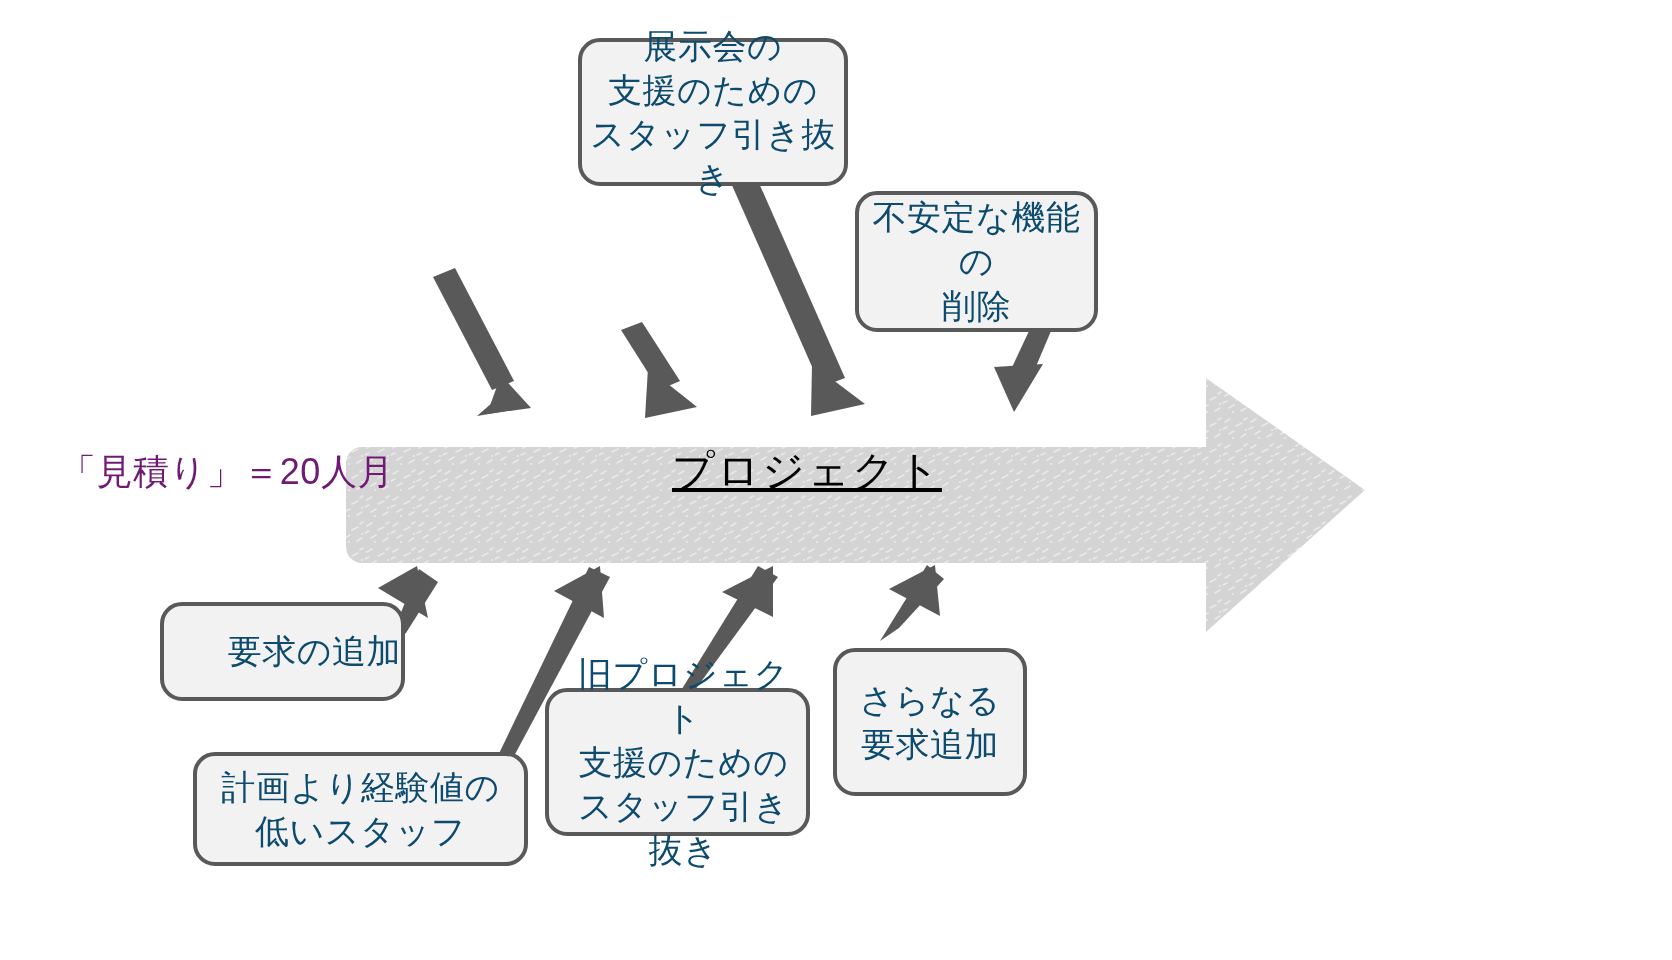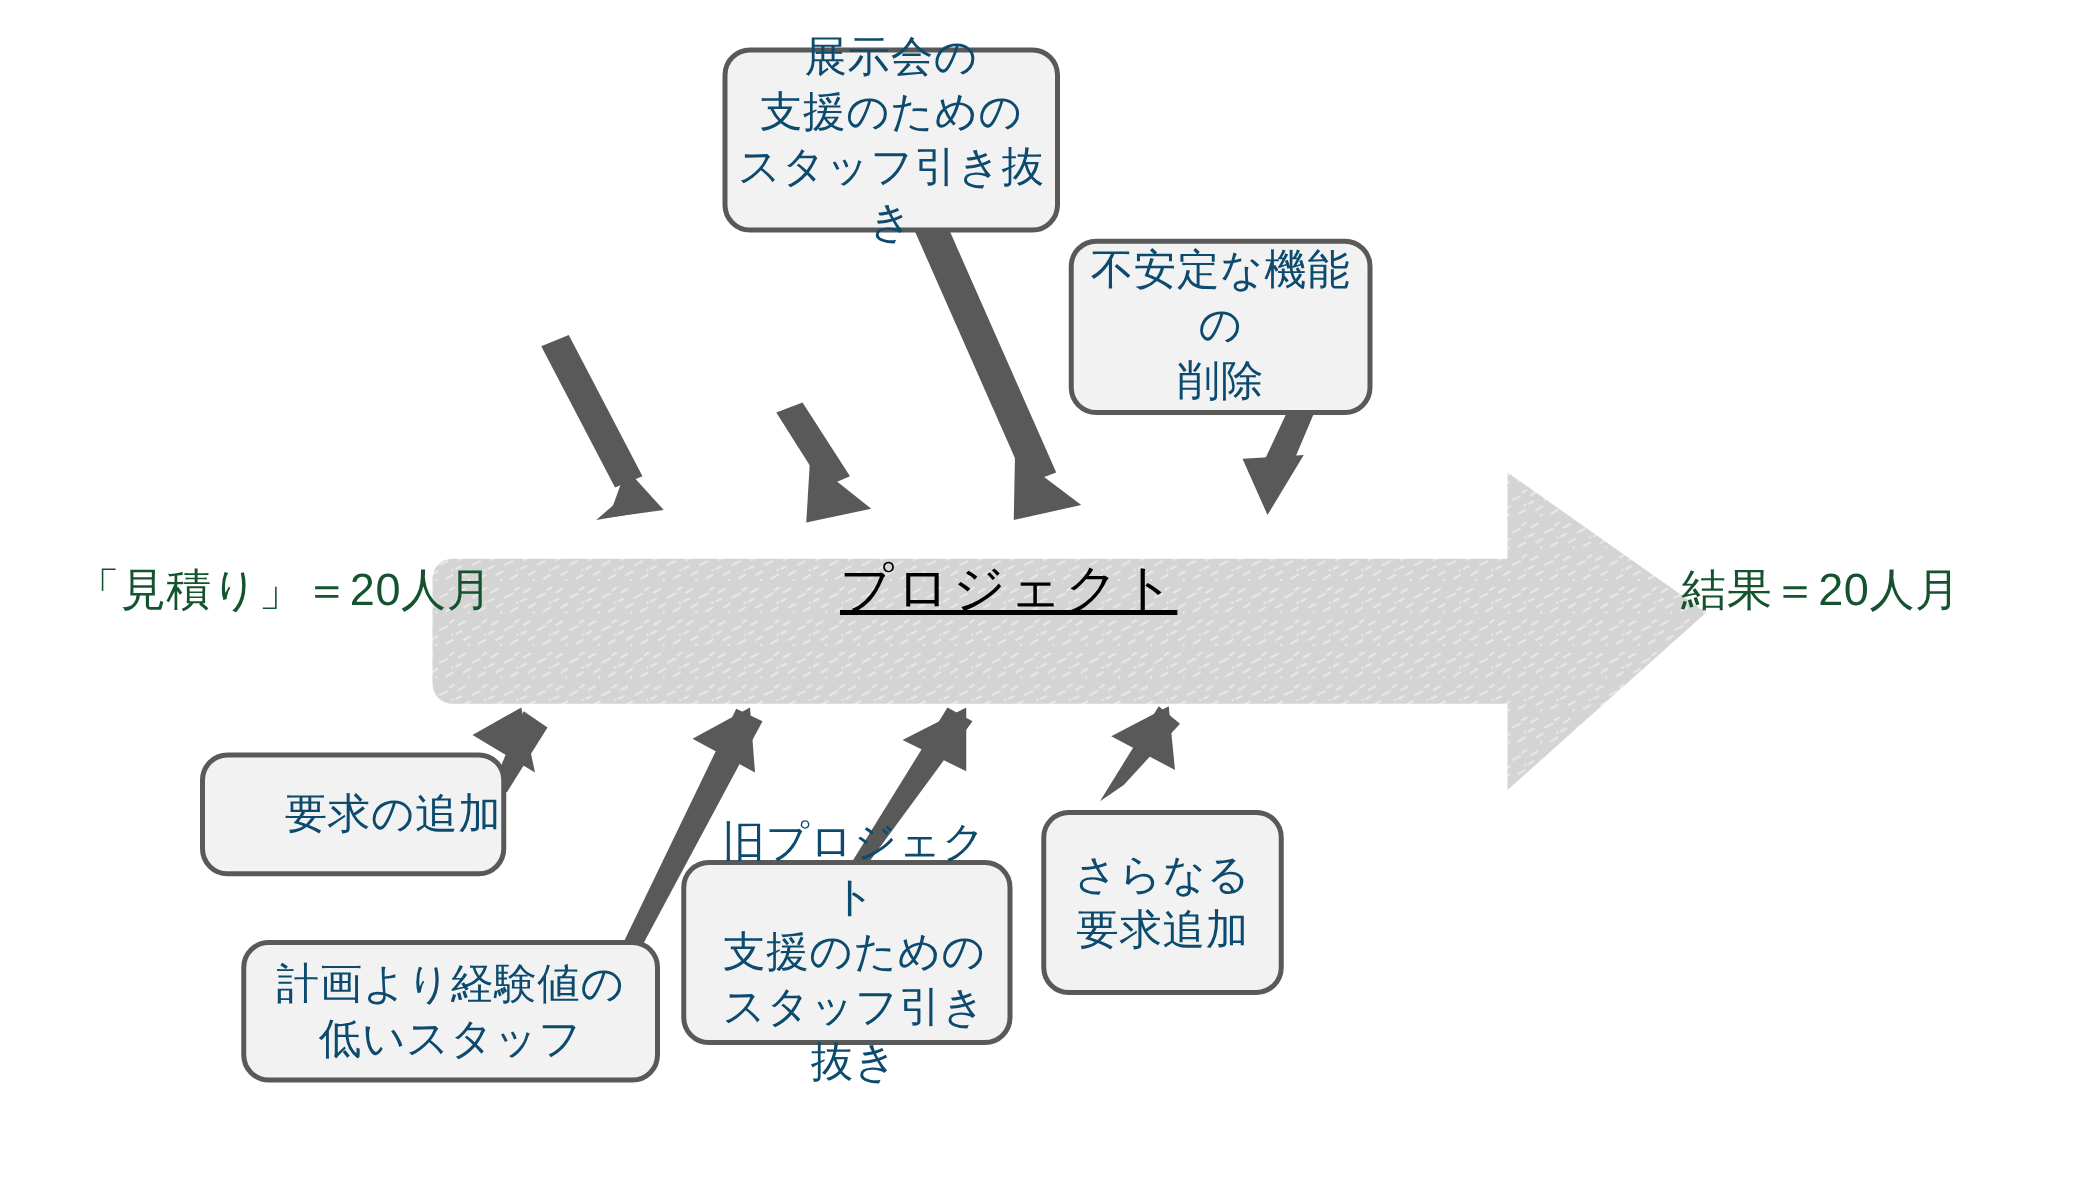--- a/index.html
+++ b/index.html
@@ -38,21 +38,21 @@
     text-align: center;
     color: #0c4a6e;
     font-size: 34px;
     line-height: 1.30;
     letter-spacing: 0.5px;
     white-space: pre-line;
     z-index: 3;
   }
   .edge-label {
     position: absolute;
-    color: #14532d;
+    color: #701a75;
     font-size: 36px;
     letter-spacing: 0.5px;
     white-space: nowrap;
     z-index: 4;
   }
   .arrow-title {
     position: absolute;
     color: #000000;
     font-size: 42px;
     letter-spacing: 2px;
@@ -133,21 +133,21 @@
   </svg>
 
 
 
   <div class="note-box" style="left:578px; top:38px; width:270px; height:148px;">
     <span>展示会の
 支援のための
 スタッフ引き抜き</span>
   </div>
 
-  <div class="note-box" style="left:855px; top:191px; width:243px; height:141px;font-family:Liberation Serif, serif;">
+  <div class="note-box" style="left:855px; top:191px; width:243px; height:141px;">
     <span>不安定な機能の
 削除</span>
   </div>
 
   <div class="note-box" style="left:160px; top:602px; width:245px; height:99px;justify-content:flex-end;">
     <span>要求の追加</span>
   </div>
 
   <div class="note-box" style="left:193px; top:752px; width:335px; height:114px;align-items:center;">
     <span>計画より経験値の
@@ -162,15 +162,14 @@
 
   <div class="note-box" style="left:833px; top:648px; width:194px; height:148px;">
     <span>さらなる
 要求追加</span>
   </div>
 
   <div class="edge-label" style="left:60px; top:448px;">「見積り」＝20人月</div>
 
   <div class="arrow-title" style="left:672px; top:443px;text-decoration:underline;">プロジェクト</div>
 
-  <div class="edge-label" style="left:1345px; top:448px;">結果＝20人月</div>
 
 </div>
 
 </body></html>

